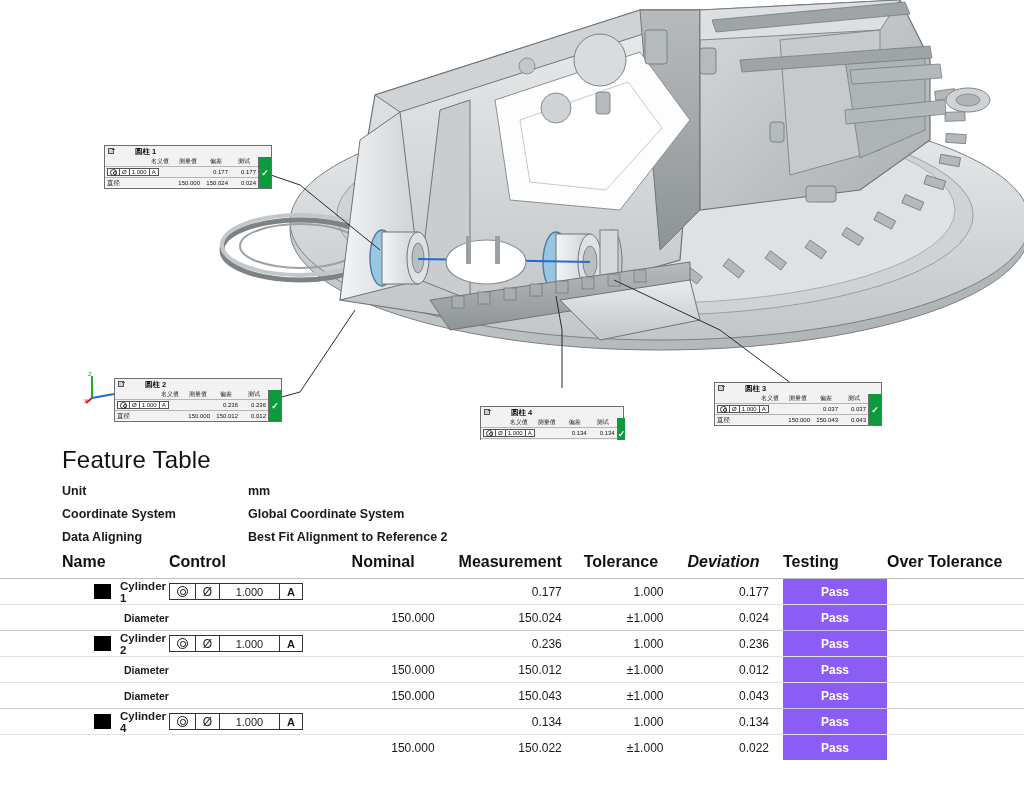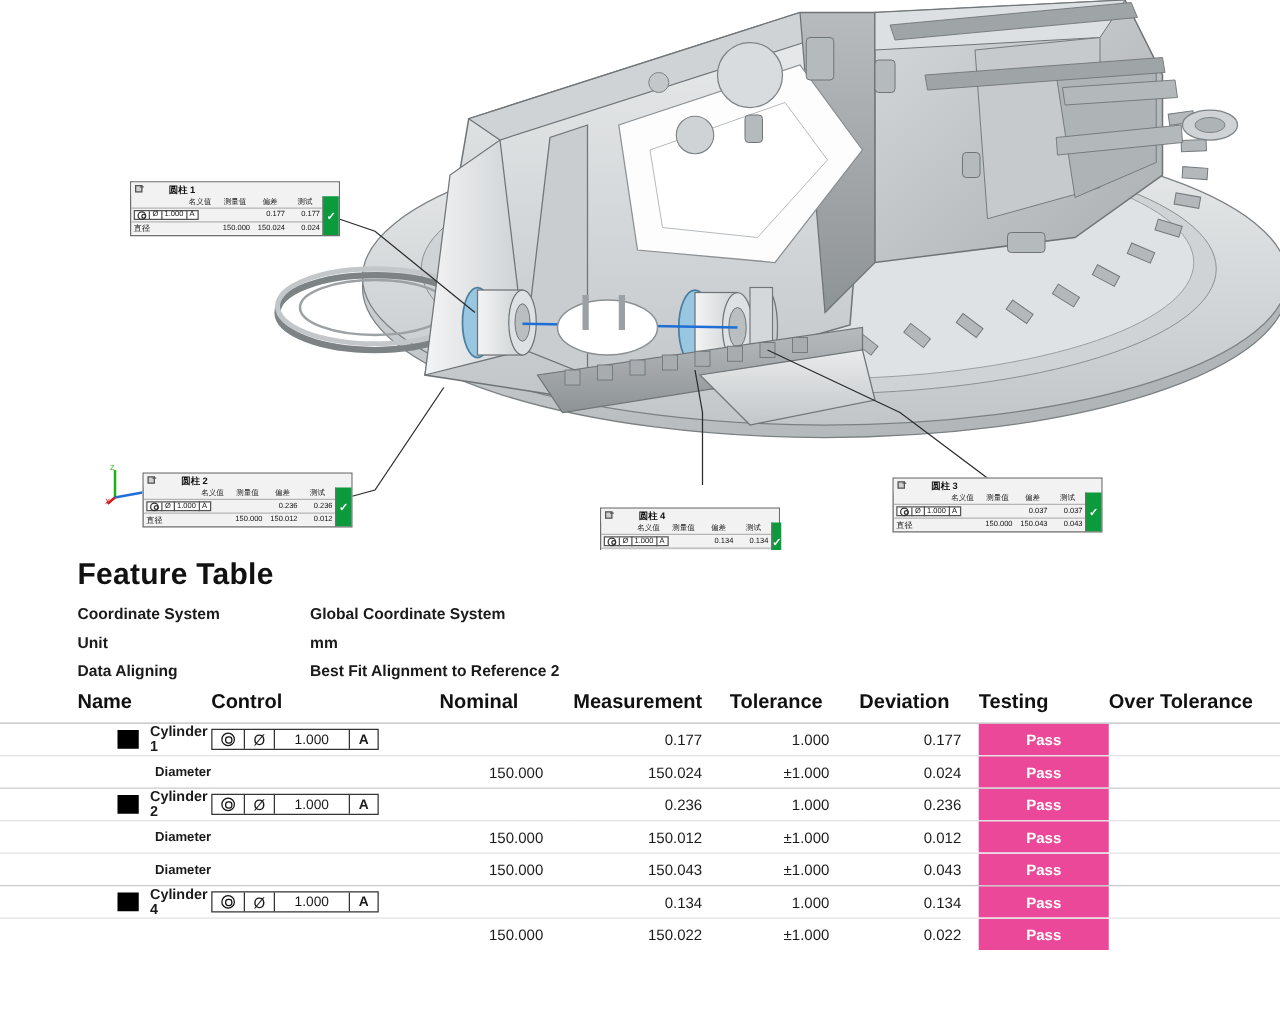--- a/index.html
+++ b/index.html
@@ -88,21 +88,21 @@
     border:1px solid #333; border-radius:50%;
   }
 
   
   #axis-triad { position:absolute; left:84px; top:372px; width:36px; height:32px; }
 
   
   #report { position:absolute; left:0; top:438px; width:1024px; }
   h1#feature-table-title {
     margin:0; padding:8px 0 4px 62px;
-    font-size:24px; font-weight:bold; letter-spacing:0.2px; color:#111;
+    font-size:24px; font-weight:normal; letter-spacing:0.2px; color:#111;
   }
   .meta { padding:6px 0 0 62px; }
   .meta-row { display:flex; font-size:12.5px; font-weight:bold; margin-bottom:9px; color:#1a1a1a; }
   .meta-row .k { width:186px; }
   .meta-row .v { }
 
   table#feature-table {
     width:1024px; border-collapse:collapse; margin-top:8px;
     font-size:12px;
   }
@@ -119,21 +119,21 @@
   .c-meas   { width:112px; text-align:right; padding-right:22px !important; }
   .c-tol    { width:104px; text-align:right; padding-right:24px !important; }
   .c-dev    { width:96px;  text-align:right; padding-right:14px !important; }
   .c-test   { width:104px; }
   .c-over   { width:140px; }
 
   thead .c-name  { padding-left:62px; }
   thead .c-nom   { text-align:right; padding-right:24px; }
   thead .c-meas  { text-align:right; padding-right:22px; }
   thead .c-tol   { text-align:right; padding-right:24px; }
-  thead .c-dev   { text-align:right; padding-right:14px; }
+  thead .c-dev   { text-align:right; padding-right:14px;font-style:italic; }
 
   .row-sep td { border-top:1px solid #c9c9c9; }
   .row-sub td { border-top:1px solid #e2e2e2; }
 
   .name-cell { display:flex; align-items:center; gap:9px; font-size:11.5px; font-weight:bold;margin-left:32px; }
   .swatch { width:17px; height:15px; background:#000; flex:0 0 auto; }
   .sub-label { font-size:10.5px; font-weight:bold; padding-left:62px; }
 
   .fcf {
     display:inline-flex; align-items:stretch; border:1px solid #333;
@@ -152,21 +152,21 @@
   .conc-big {
     display:inline-block; width:11px; height:11px; border:1.3px solid #111;
     border-radius:50%; position:relative;
   }
   .conc-big::after {
     content:""; position:absolute; left:2.4px; top:2.4px; width:3.5px; height:3.5px;
     border:1.3px solid #111; border-radius:50%;
   }
 
   .pass-badge {
-    background:#ec4899; color:#fff; font-size:12px; font-weight:bold;
+    background:#8b5cf6; color:#fff; font-size:12px; font-weight:bold;
     display:flex; align-items:center; justify-content:center;
     height:25px; width:104px;
   }
 </style>
 </head>
 <body>
 
 <div id="model-area">
   <svg id="model-svg" width="1024" height="440" viewBox="0 0 1024 440">
     <defs>
@@ -467,26 +467,26 @@
       <div class="co-status">✓</div>
     </div>
   </div>
 </div>
 
 <div id="report">
   <h1 id="feature-table-title">Feature Table</h1>
 
   <div class="meta">
     <div class="meta-row">
+      <div class="k">Unit</div>
+      <div class="v">mm</div>
+    </div>
+    <div class="meta-row">
       <div class="k">Coordinate System</div>
       <div class="v">Global Coordinate System</div>
-    </div>
-    <div class="meta-row">
-      <div class="k">Unit</div>
-      <div class="v">mm</div>
     </div>
     <div class="meta-row">
       <div class="k">Data Aligning</div>
       <div class="v">Best Fit Alignment to Reference 2</div>
     </div>
   </div>
 
   <table id="feature-table">
     <thead>
       <tr>

